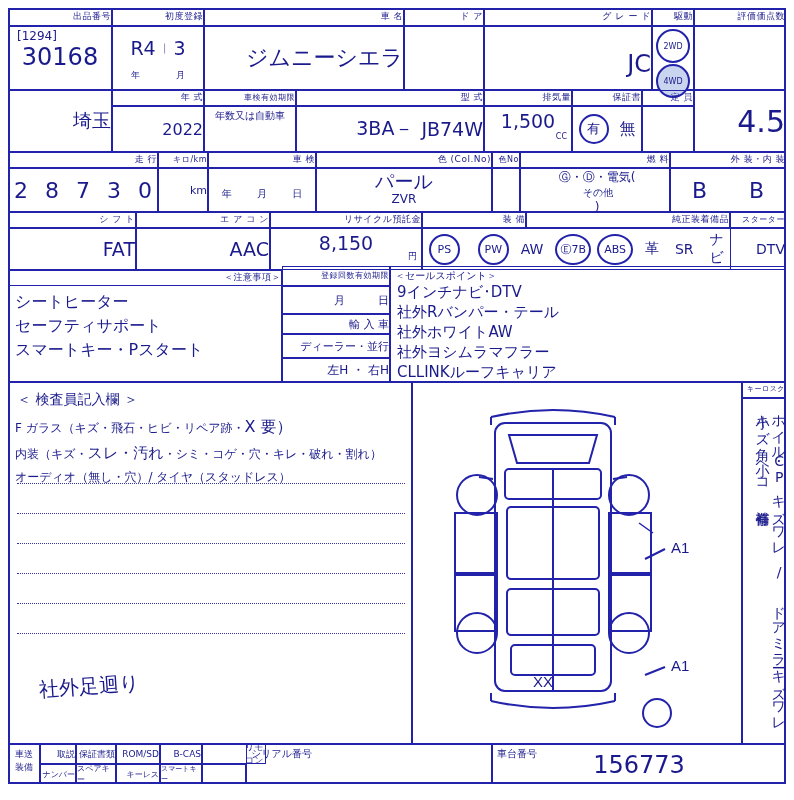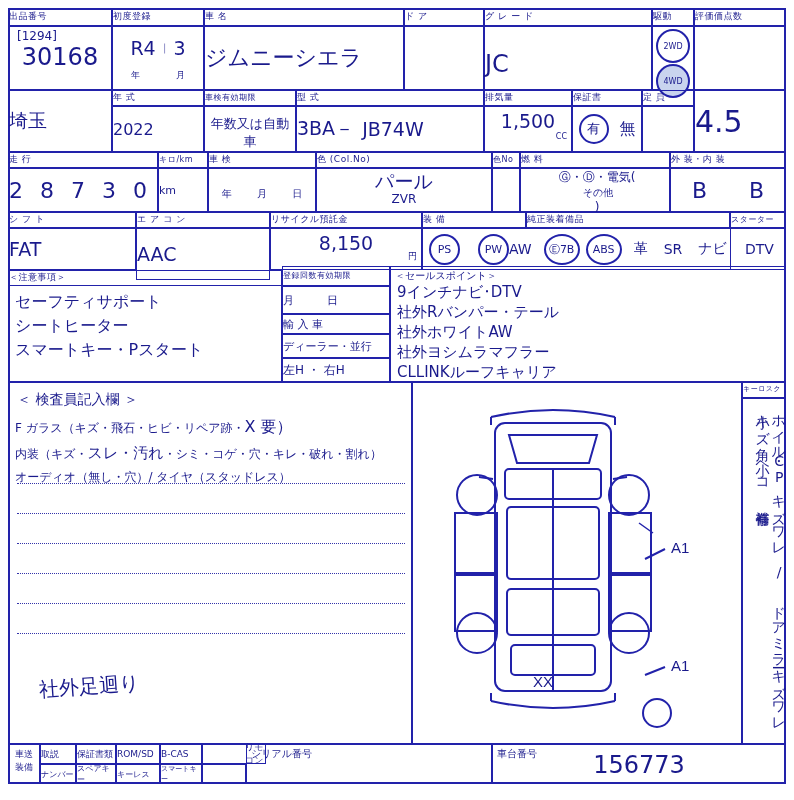--- a/index.html
+++ b/index.html
@@ -6,21 +6,21 @@
   body{width:794px;height:800px;font-family:"DejaVu Sans","Liberation Sans",sans-serif;color:#1a1a8c;}
   .sheet{position:relative;width:794px;height:800px;box-sizing:border-box;}
   .frame{position:absolute;left:8px;top:8px;width:778px;height:776px;border:2px solid #2222aa;box-sizing:border-box;}
   .cell{position:absolute;box-sizing:border-box;border:1px solid #2222aa;}
   .lbl{font-size:9px;letter-spacing:0.5px;text-align:center;line-height:1.1;}
   .val{font-size:19px;text-align:center;}
   .big{font-size:24px;margin-top:12px;}
   .mid{font-size:16px;}
   .sm{font-size:12px;}
   .xs{font-size:10px;}
-  .center{display:flex;align-items:center;justify-content:flex-start;}
+  .center{display:flex;align-items:center;justify-content:flex-end;}
   .cl{display:flex;align-items:center;justify-content:flex-start;}
   .row-line{position:absolute;border-top:1px dotted #3333aa;}
   .circ{border:2px solid #2222aa;border-radius:50%;display:flex;align-items:center;justify-content:center;}
   .vert{writing-mode:vertical-rl;text-orientation:upright;}
   svg{display:block;}
 </style>
 </head>
 <body>
 
 <div class="sheet">
@@ -105,21 +105,21 @@
       <span>定 員</span>
     </div>
 
   <div class="cell center" style="left:8px;top:90px;width:104px;height:62px;">
     <span class="val">埼玉</span>
   </div>
   <div class="cell center" style="left:112px;top:106px;width:92px;height:46px;">
     <span class="mid">2022</span>
   </div>
   <div class="cell" style="left:204px;top:106px;width:92px;height:46px;">
-    <div class="xs" style="text-align:center;padding-top:8px;font-size:13px;">年数又は自動車</div>
+    <div class="xs" style="text-align:center;padding-top:2px;font-size:10px;">年数又は自動車</div>
   </div>
   <div class="cell center" style="left:296px;top:106px;width:188px;height:46px;">
     <span class="val">3BA－</span>
     <span class="val" style="margin-left:8px;">JB74W</span>
   </div>
   <div class="cell" style="left:484px;top:106px;width:88px;height:46px;">
     <div class="val" style="text-align:center;margin-top:3px;">1,500</div>
     <div style="font-size:8px;text-align:right;padding-right:4px;">CC</div>
   </div>
   <div class="cell" style="left:572px;top:106px;width:70px;height:46px;">
@@ -202,58 +202,58 @@
   <div class="cell lbl center" style="left:526px;top:212px;width:204px;height:16px;">
       <span>純正装着備品</span>
     </div>
   <div class="cell lbl center" style="left:730px;top:212px;width:56px;height:16px;font-size:8px;">
       <span>スターター</span>
     </div>
 
   <div class="cell center" style="left:8px;top:228px;width:128px;height:42px;">
     <span class="val">FAT</span>
   </div>
-  <div class="cell center" style="left:136px;top:228px;width:134px;height:52px;">
+  <div class="cell center" style="left:136px;top:228px;width:134px;height:42px;">
     <span class="val">AAC</span>
   </div>
   <div class="cell" style="left:270px;top:228px;width:152px;height:42px;">
     <div class="val" style="text-align:center;margin-top:3px;">8,150</div>
     <div style="font-size:9px;text-align:right;padding-right:4px;margin-top:-4px;">円</div>
   </div>
 
   <div class="cell" style="left:422px;top:228px;width:364px;height:42px;">
     <div style="display:flex;align-items:center;height:100%;">
       <span class="circ" style="width:27px;height:27px;font-size:11px;margin-left:6px;">
           <span>PS</span>
         </span>
       <span class="circ" style="width:27px;height:27px;font-size:11px;margin-left:18px;">
           <span>PW</span>
         </span>
-      <span style="font-size:14px;">AW</span>
+      <span style="font-size:14px;margin-left:12px;">AW</span>
       <span class="circ" style="width:32px;height:27px;border-radius:50%;font-size:11px;margin-left:12px;">
           <span>Ⓔ7B</span>
         </span>
       <span class="circ" style="width:32px;height:27px;border-radius:50%;font-size:11px;margin-left:6px;">
           <span>ABS</span>
         </span>
       <span style="font-size:14px;margin-left:12px;">革</span>
       <span style="font-size:14px;margin-left:16px;">SR</span>
       <span style="font-size:14px;margin-left:16px;">ナビ</span>
       <span style="font-size:14px;margin-left:18px;">DTV</span>
     </div>
   </div>
   <div style="position:absolute;left:730px;top:228px;width:0;height:42px;border-left:1px solid #2222aa;"></div>
 
   <div class="cell lbl center" style="left:8px;top:270px;width:274px;height:16px;">
       <span>＜注意事項＞</span>
     </div>
   <div class="cell" style="left:8px;top:286px;width:274px;height:96px;border-top:none;">
     <div style="font-size:16px;padding:4px 0 0 6px;line-height:1.5;">
+      <div>シートヒーター</div>
       <div>セーフティサポート</div>
-      <div>シートヒーター</div>
       <div>スマートキー・Pスタート</div>
     </div>
   </div>
 
   <div class="cell lbl center" style="left:282px;top:266px;width:108px;height:20px;font-size:8px;line-height:1.0;">
       <span>登録回数有効期限</span>
     </div>
   <div class="cell center" style="left:282px;top:286px;width:108px;height:28px;font-size:11px;">
       <span>月　　　日</span>
     </div>

